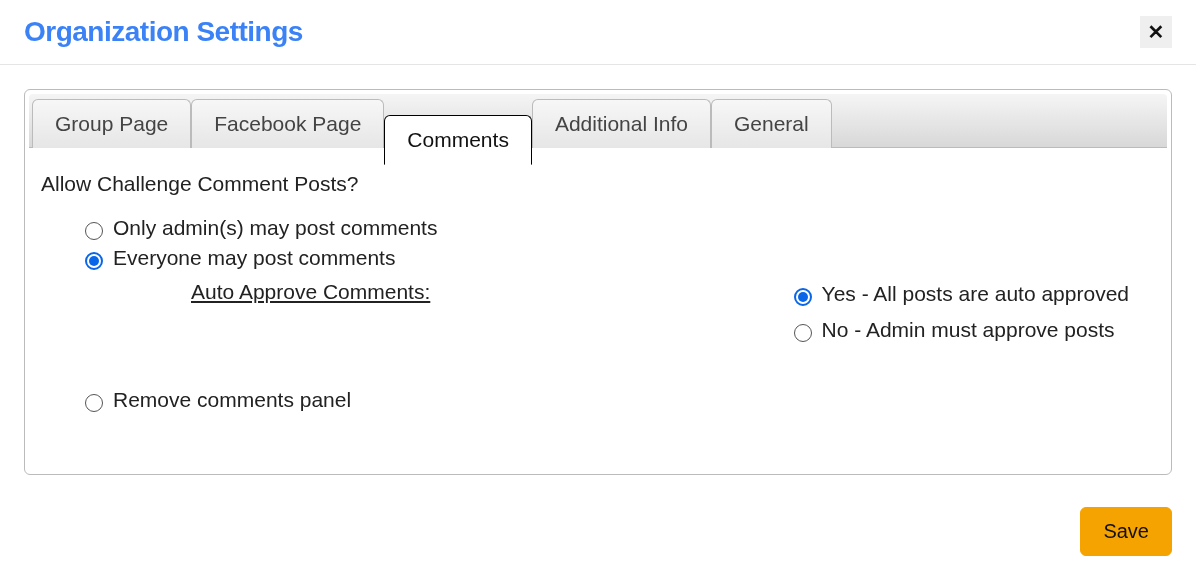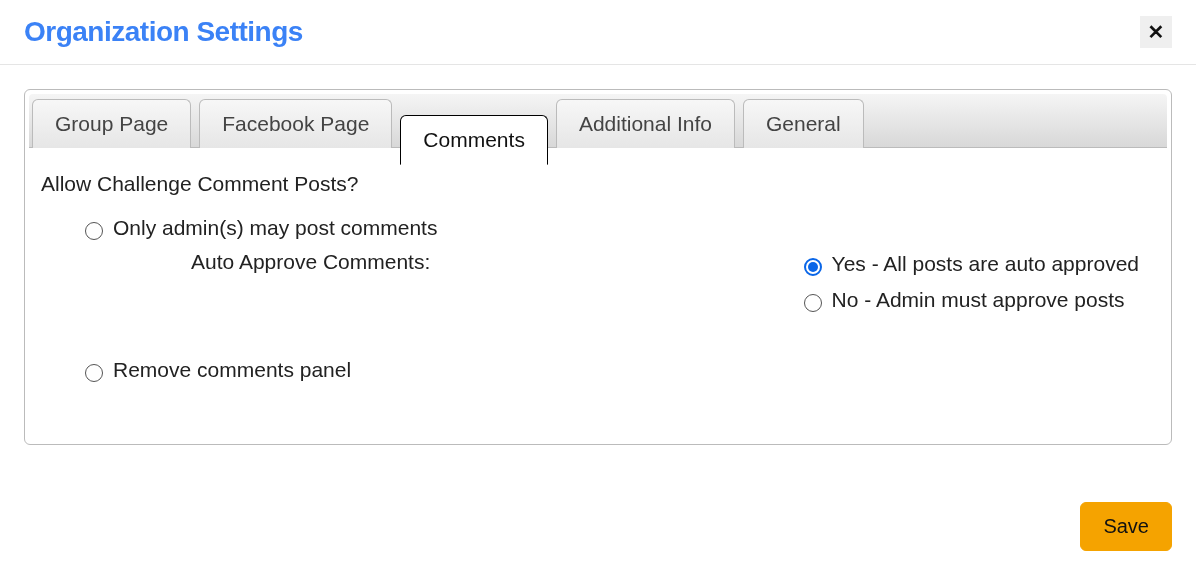--- a/index.html
+++ b/index.html
@@ -47,21 +47,20 @@
       flex: 1;
     }
     .tab-panel-wrap {
       border: 1px solid #bbb;
       border-radius: 6px;
       background: #fff;
       padding: 4px 4px 0 4px;
     }
     .tabs {
       display: flex;
-      gap: 8px;
       background: linear-gradient(#f5f5f5,#d8d8d8);
       border-radius: 4px 4px 0 0;
       padding: 3px 3px 0 3px;
       border-bottom: 1px solid #bbb;
       align-items: flex-end;
     }
     .tab {
       padding: 12px 22px;
       font-size: 21px;
       color: #444;
@@ -101,23 +100,24 @@
       display: flex;
       align-items: flex-start;
       justify-content: space-between;
       margin-top: 8px;
     }
     .sublabel {
       margin-left: 150px;
       color: #222;
       font-size: 21px;
       padding-top: 2px;
+      text-decoration: underline;
     }
     .subopts {
-      margin-right: 16px;
+      margin-right: 26px;
     }
     .subopts .radio-row { margin: 4px 0 12px 0; }
     .gap { height: 28px; }
     .radio {
       appearance: none;
       -webkit-appearance: none;
       width: 18px;
       height: 18px;
       border-radius: 50%;
       border: 1.5px solid #555;
@@ -179,20 +179,24 @@
       </div>
 
       <div class="tab-content">
         <div class="question">Allow Challenge Comment Posts?</div>
 
         <div class="radio-row indent1">
           <span class="radio"></span>
           <span class="radio-label">Only admin(s) may post comments</span>
         </div>
 
+        <div class="radio-row indent1">
+          <span class="radio checked"></span>
+          <span class="radio-label">Everyone may post comments</span>
+        </div>
 
         <div class="subrow">
           <div class="sublabel">Auto Approve Comments:</div>
           <div class="subopts">
             <div class="radio-row">
               <span class="radio checked"></span>
               <span class="radio-label">Yes - All posts are auto approved</span>
             </div>
             <div class="radio-row">
               <span class="radio"></span>

